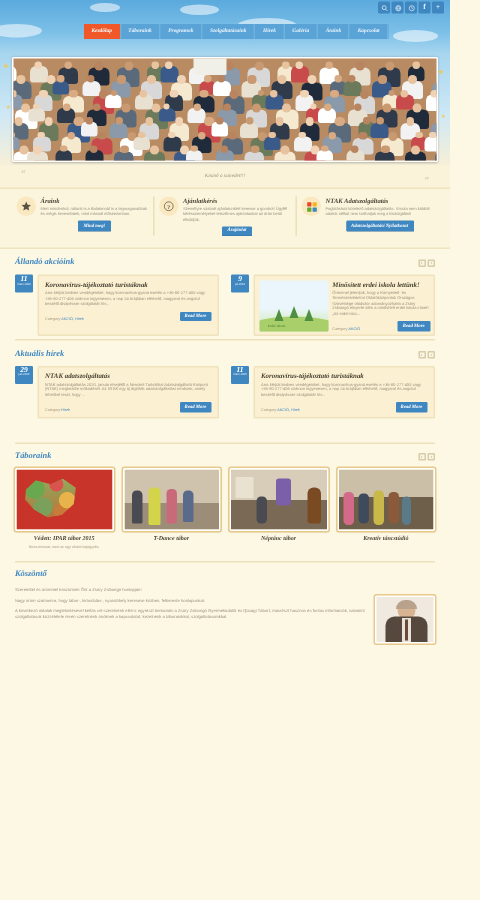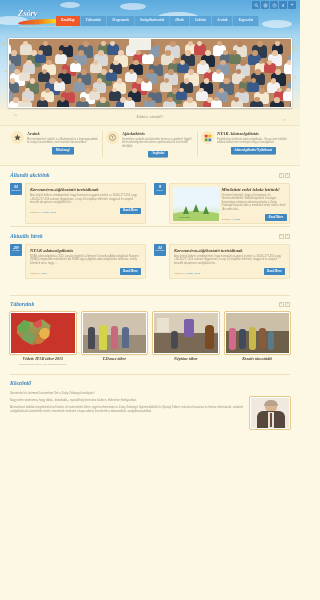--- a/index.html
+++ b/index.html
@@ -432,25 +432,20 @@
     <div class="ic">
       <svg width="5" height="5" viewBox="0 0 10 10">
           <circle cx="5" cy="5" r="3.4" fill="none" stroke="#eaf4fc" stroke-width="0.9"></circle>
           <path d="M5 2.6 V5 L6.8 6.2" fill="none" stroke="#eaf4fc" stroke-width="0.8"></path>
         </svg>
     </div>
     <div class="ic" style="font-family:'Liberation Serif',serif;font-weight:bold;font-size:5px;">f</div>
     <div class="ic">+</div>
   </div>
 
-  <div class="logo">
-    <div class="lg-main">Zsóry</div>
-    <div class="lg-swoosh"></div>
-    <div class="lg-sub">ZSIBONGÓ GYERMEK- ÉS IFJÚSÁGI TÁBOR</div>
-  </div>
 
   <nav class="nav">
     <a class="active">Kezdőlap</a>
     <a>Táboraink</a>
     <a>Programok</a>
     <a>Szolgáltatásaink</a>
     <a>Hírek</a>
     <a>Galéria</a>
     <a>Áraink</a>
     <a>Kapcsolat</a>

